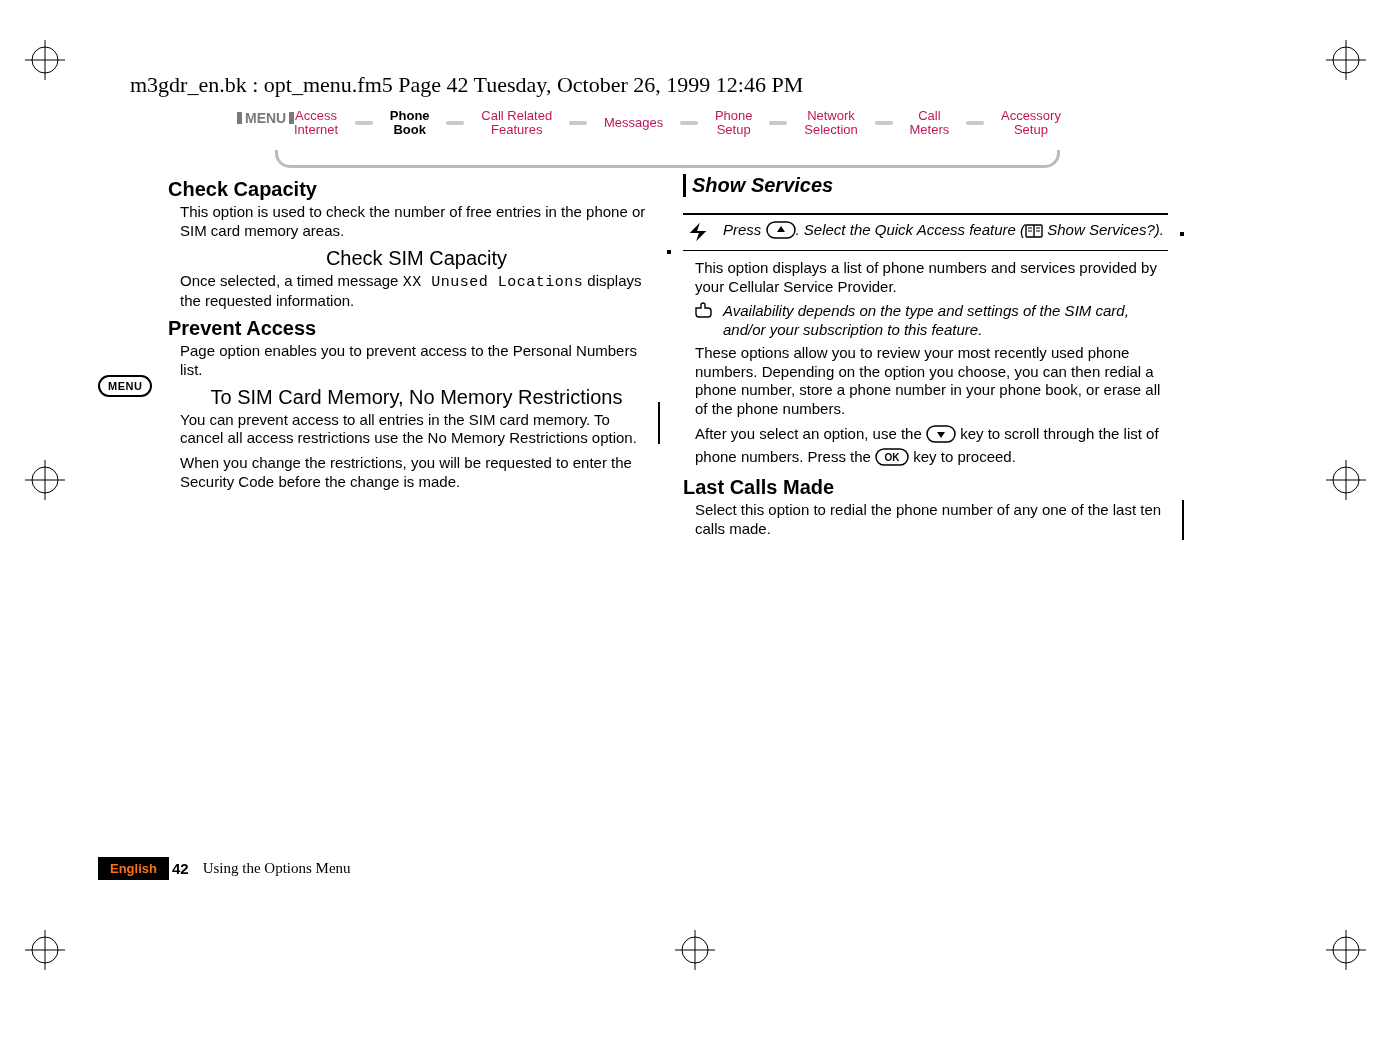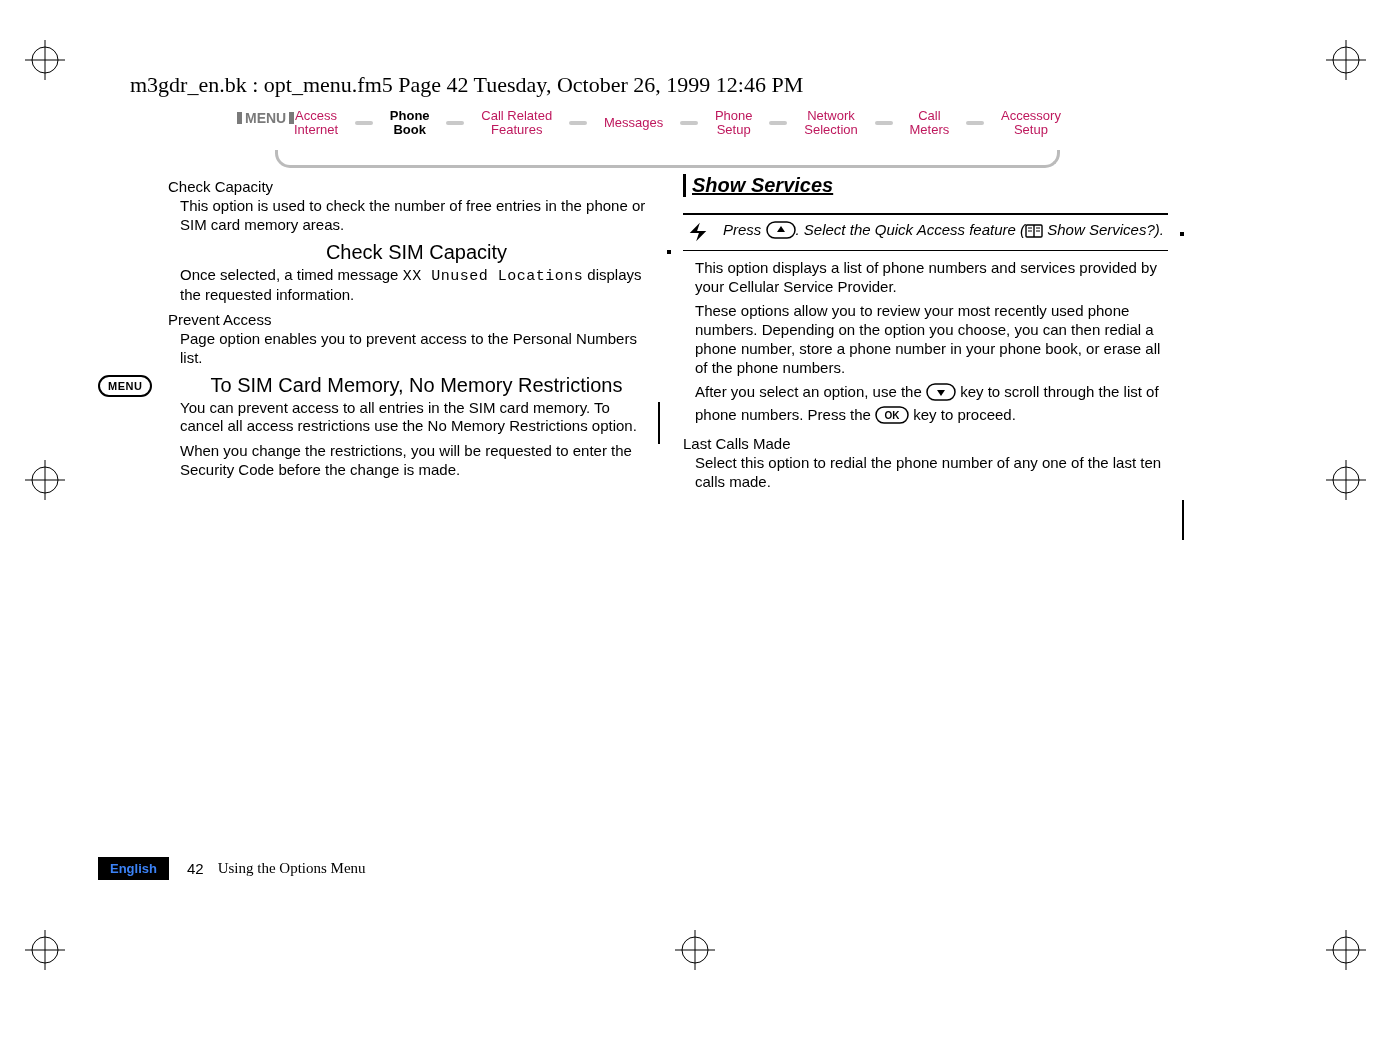--- a/index.html
+++ b/index.html
@@ -19,38 +19,38 @@
   .menu-nav-track{position:absolute;left:40px;right:5px;top:50px;height:15px;border-bottom:3px solid #bbb;border-left:3px solid #bbb;border-right:3px solid #bbb;border-bottom-left-radius:15px;border-bottom-right-radius:15px;}
   .menu-label{position:absolute;left:0;top:10px;font-size:14px;font-weight:bold;color:#7a7a7a;background:#fff;padding:0 2px;}
   .menu-label::before{content:"";display:inline-block;width:5px;height:12px;background:#7a7a7a;margin-right:3px;vertical-align:-1px;}
   .menu-label::after{content:"";display:inline-block;width:5px;height:12px;background:#7a7a7a;margin-left:3px;vertical-align:-1px;}
   .navitems{position:absolute;left:55px;top:0;right:0;display:flex;justify-content:space-between;align-items:center;height:45px;}
   .navitem{font-size:13px;text-align:center;line-height:14px;color:#be185d;padding:0 4px;}
   .navitem.active{color:#000;font-weight:bold;}
   .navsep{flex:0 0 18px;height:4px;background:#c9c9c9;border-radius:2px;}
   .content{position:absolute;left:168px;top:172px;width:1000px;display:flex;gap:30px;}
   .col{flex:1 1 0;min-width:0;}
-  .h-bold{font-weight:400;font-size:15px;margin:6px 0 2px 0;}
+  .h-bold{font-weight:700;font-size:20px;margin:6px 0 2px 0;}
   .h-sub{font-weight:400;font-size:20px;margin:6px 0 2px 0;padding-left:12px;text-align:center;}
   .body{font-size:15px;line-height:1.25;margin:2px 0 6px 0;padding-left:12px;}
   .mono{font-family:"Courier New",monospace;font-size:15px;letter-spacing:0.5px;}
-  .section-head{font-weight:700;font-style:italic;font-size:20px;margin:2px 0 4px 0;border-left:3px solid #000;padding-left:6px;text-decoration:underline;}
+  .section-head{font-weight:700;font-style:italic;font-size:20px;margin:2px 0 4px 0;border-left:3px solid #000;padding-left:6px;}
   .quick-box{display:flex;border-top:2px solid #000000;border-bottom:1px solid #000;padding:6px 0;margin:16px 0 8px 0;}
   .quick-icon{flex:0 0 30px;display:flex;align-items:center;justify-content:center;}
   .quick-text{font-style:italic;font-size:15px;line-height:1.25;padding-left:10px;}
   .note-row{display:flex;margin:4px 0;padding-left:12px;}
   .note-icon{flex:0 0 28px;}
   .note-text{font-style:italic;font-size:15px;line-height:1.25;}
   .side-bar{position:absolute;border-left:2px solid #000;}
   .inline-icon{display:inline-block;vertical-align:-4px;}
   .menu-badge{position:absolute;left:98px;top:375px;}
   .menu-badge .pill{display:inline-block;border:2px solid #000;border-radius:14px;padding:3px 8px;font-size:11px;font-weight:700;letter-spacing:0.5px;}
   .footer{position:absolute;left:98px;top:857px;display:flex;align-items:center;}
-  .footer .tag{background:#000;color:#3b82f6;font-size:13px;font-weight:700;padding:4px 12px;}
-  .footer .pg{font-size:15px;font-weight:400;margin-left:18px;}
+  .footer .tag{background:#000;color:#f97316;font-size:13px;font-weight:700;padding:4px 12px;}
+  .footer .pg{font-size:15px;font-weight:700;margin-left:3px;}
   .footer .sec{font-size:15px;margin-left:14px;font-family:"Times New Roman",serif;}
   .tick{position:absolute;width:6px;height:6px;background:#000;}
 </style>
 </head>
 <body>
 
 <div class="page">
 
   <div class="crop crop-tl"><svg viewBox="0 0 40 40">
         <circle cx="20" cy="20" r="13" fill="none" stroke="#000" stroke-width="1"></circle>
@@ -175,20 +175,28 @@
                 <line x1="3" y1="5" x2="7" y2="5" stroke="#000"></line>
                 <line x1="3" y1="8" x2="7" y2="8" stroke="#000"></line>
                 <line x1="11" y1="5" x2="15" y2="5" stroke="#000"></line>
                 <line x1="11" y1="8" x2="15" y2="8" stroke="#000"></line>
               </svg></span><span> Show Services?).</span>
         </div>
       </div>
 
       <div class="body">This option displays a list of phone numbers and services provided by your Cellular Service Provider.</div>
 
+      <div class="note-row">
+        <div class="note-icon">
+          <svg width="24" height="18" viewBox="0 0 24 18">
+              <path d="M1 6 h5 v-3 a2 2 0 0 1 4 0 v3 h3 a3 3 0 0 1 3 3 v3 a3 3 0 0 1 -3 3 h-9 a3 3 0 0 1 -3 -3 Z" fill="none" stroke="#000" stroke-width="1.4"></path>
+            </svg>
+        </div>
+        <div class="note-text">Availability depends on the type and settings of the SIM card, and/or your subscription to this feature.</div>
+      </div>
 
       <div class="body">These options allow you to review your most recently used phone numbers. Depending on the option you choose, you can then redial a phone number, store a phone number in your phone book, or erase all of the phone numbers.</div>
       <div class="body">
         <span>After you select an option, use the </span><span class="inline-icon"><svg width="30" height="18" viewBox="0 0 30 18">
               <rect x="1" y="1" width="28" height="16" rx="8" fill="none" stroke="#000" stroke-width="1.5"></rect>
               <path d="M15 13 L11 7 L19 7 Z" fill="#000"></path>
             </svg></span><span> key to scroll through the list of phone numbers. Press the </span><span class="inline-icon"><svg width="34" height="18" viewBox="0 0 34 18">
               <rect x="1" y="1" width="32" height="16" rx="8" fill="none" stroke="#000" stroke-width="1.5"></rect>
               <text x="17" y="13" text-anchor="middle" font-size="10" font-family="Arial" font-weight="bold">OK</text>
             </svg></span><span> key to proceed.</span>

